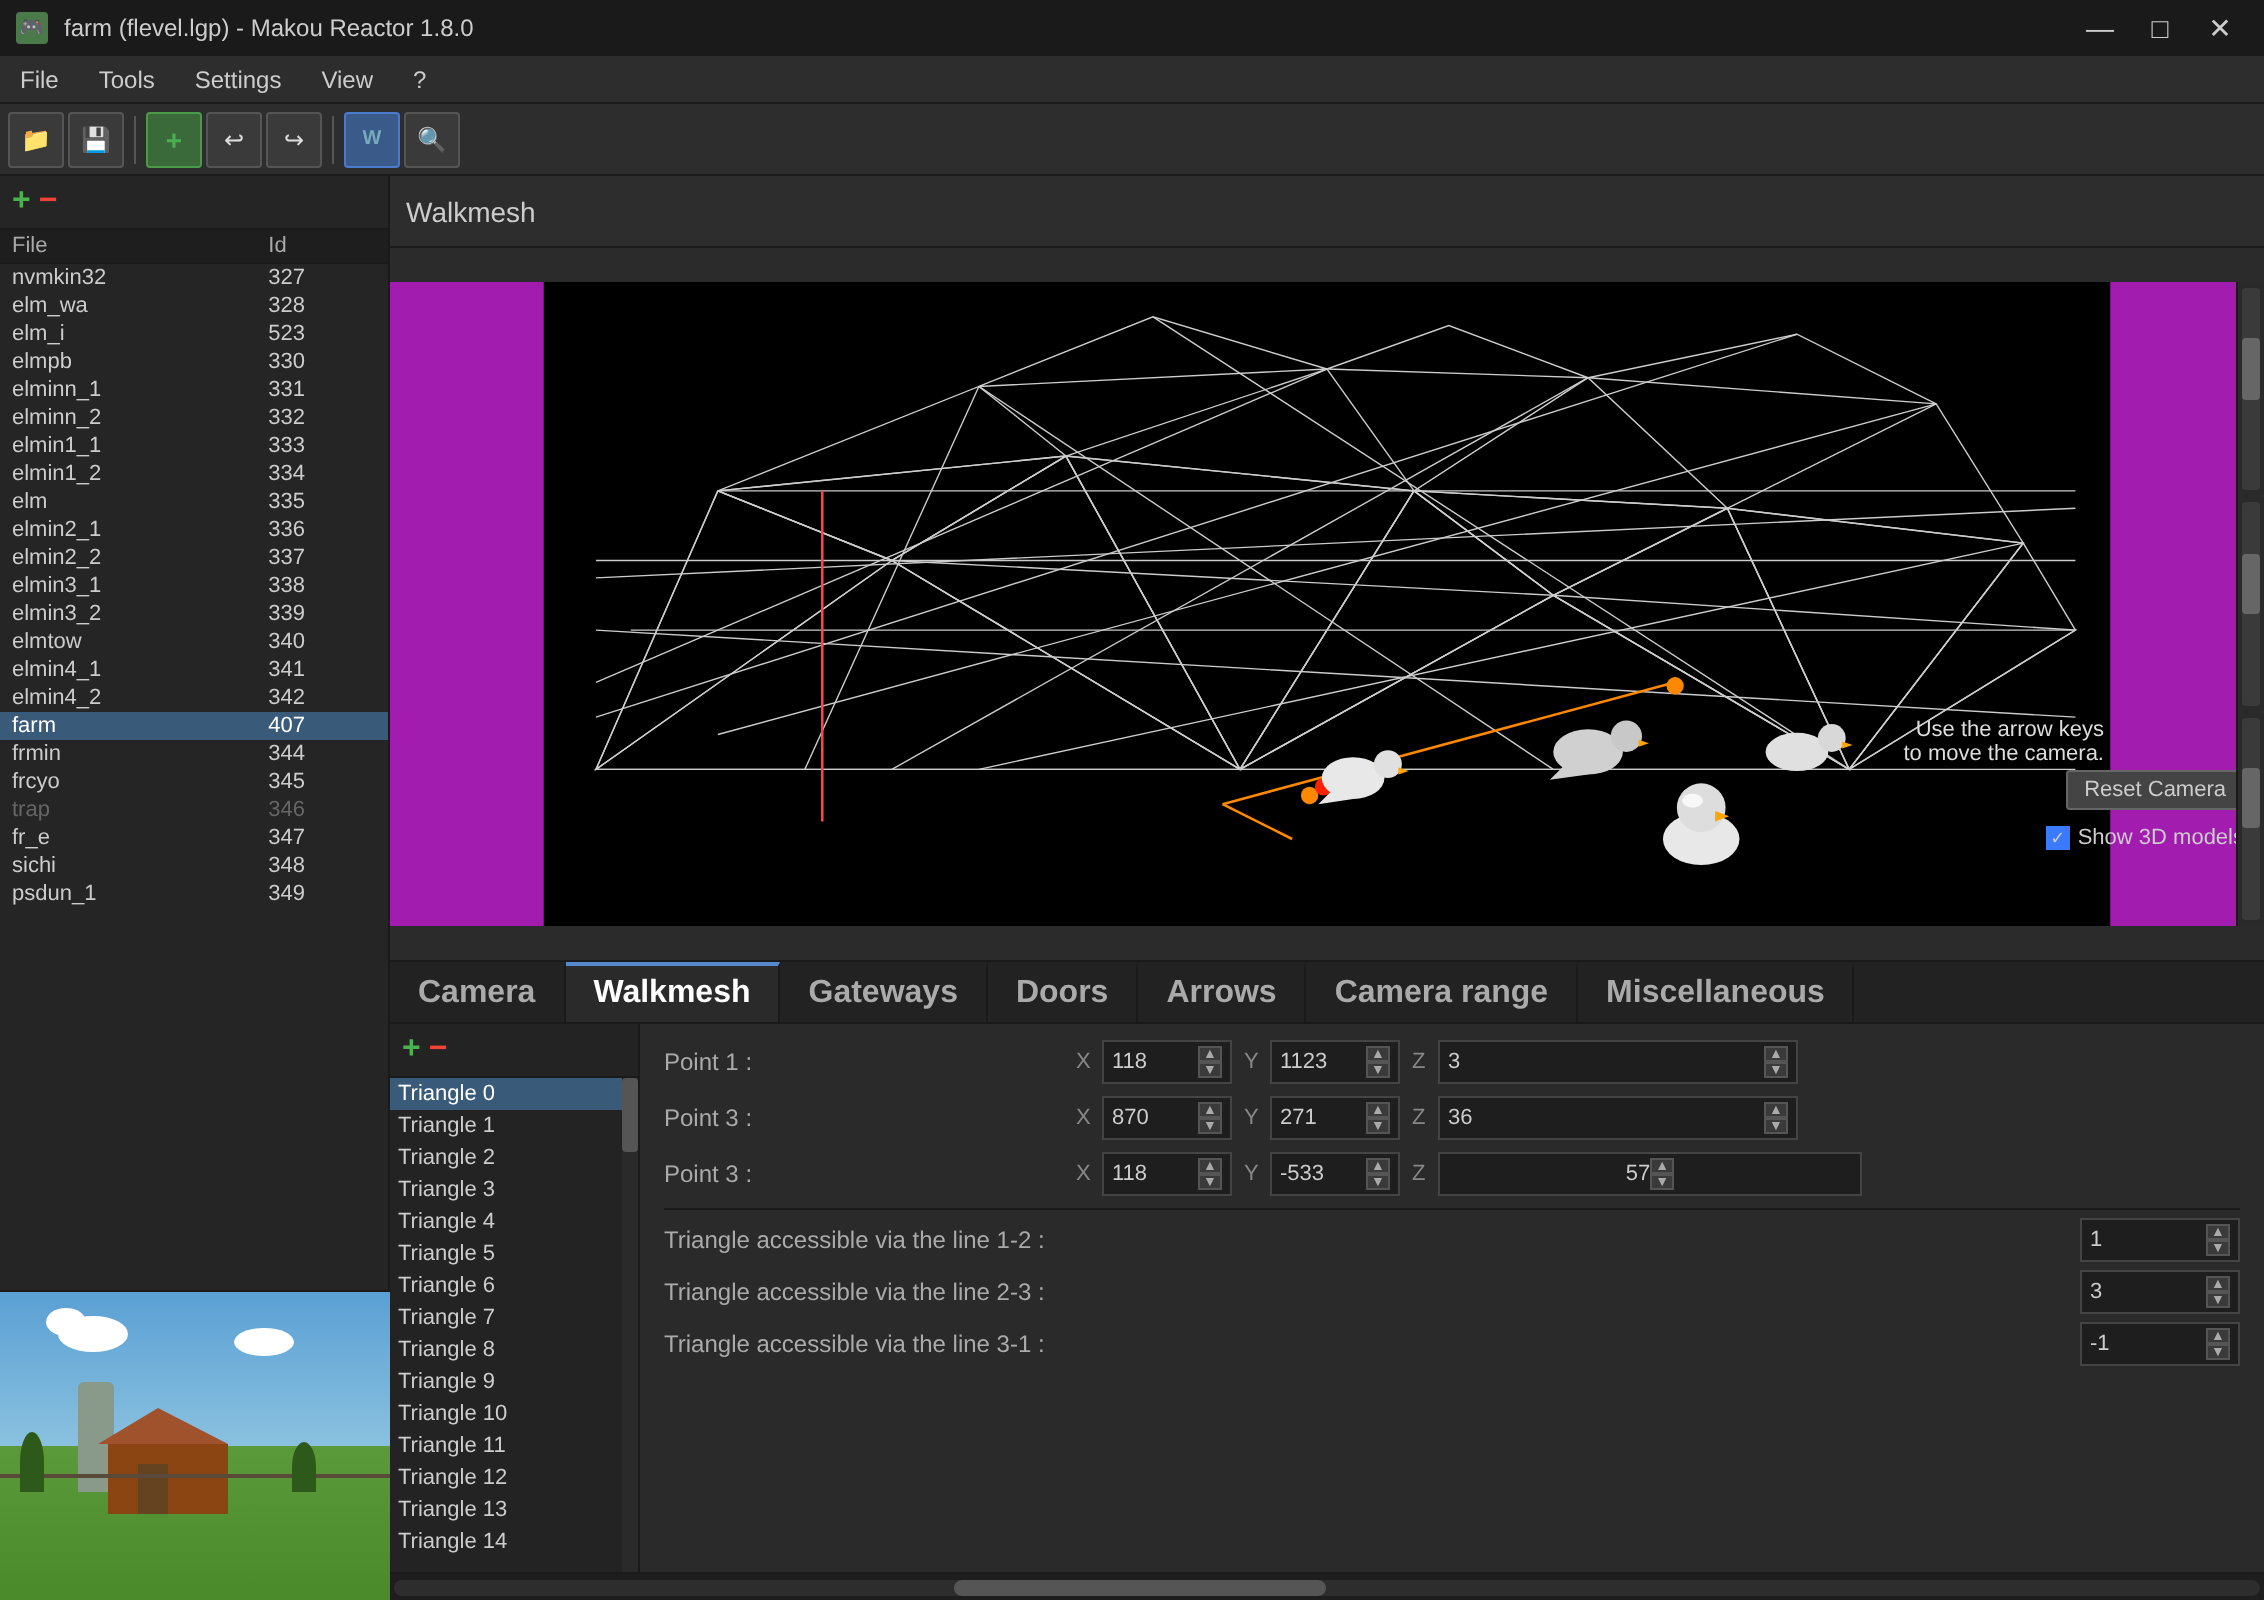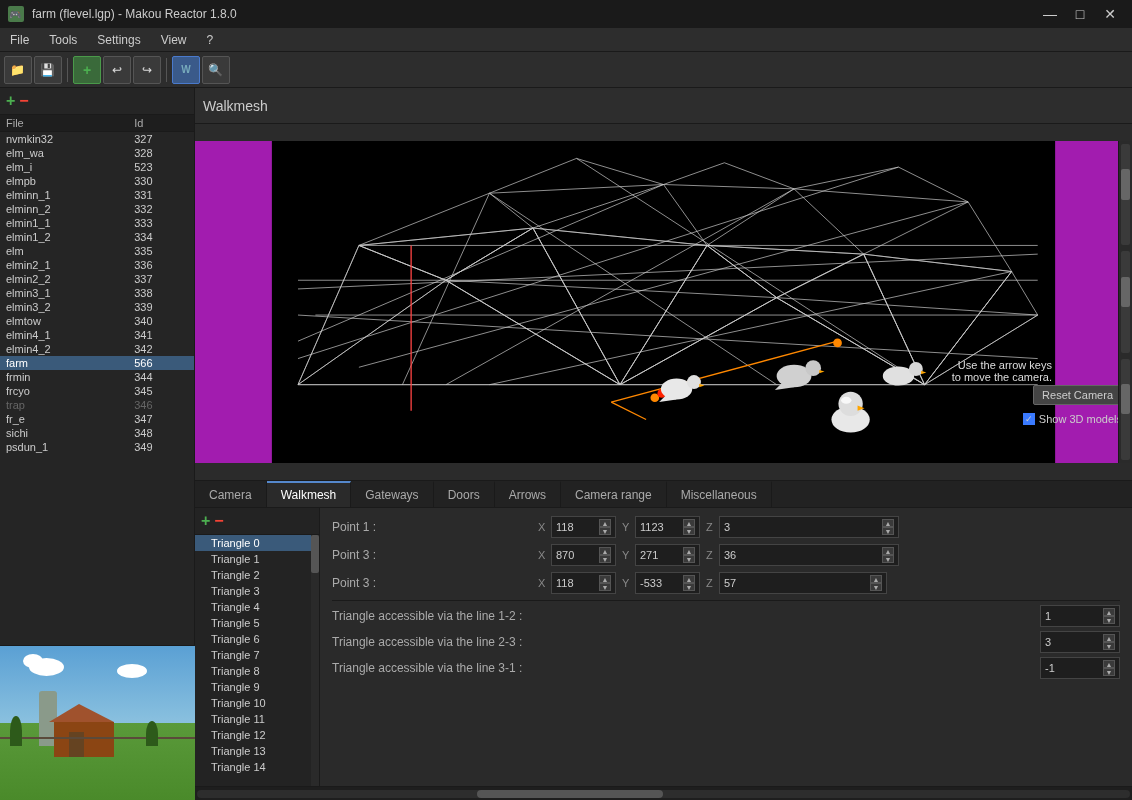--- a/index.html
+++ b/index.html
@@ -59,31 +59,31 @@
     #info-overlay { position: absolute; right: 80px; bottom: 80px; text-align: right; color: #ddd; font-size: 11px; }
     #reset-camera-btn { position: absolute; right: 10px; bottom: 58px; background: #444; border: 1px solid #666; color: #ccc; padding: 3px 8px; font-size: 11px; cursor: pointer; border-radius: 2px; }
     #show-3d-label { position: absolute; right: 10px; bottom: 38px; color: #ccc; font-size: 11px; display: flex; align-items: center; gap: 4px; }
     .checkbox-check { width: 12px; height: 12px; background: #3a7aff; display: flex; align-items: center; justify-content: center; font-size: 9px; }
 
     
     #bottom-panel { height: 320px; background: #2a2a2a; border-top: 1px solid #1a1a1a; display: flex; flex-direction: column; }
 
     
     #tab-bar { display: flex; background: #222; border-bottom: 1px solid #1a1a1a; }
-    .tab { padding: 5px 14px; cursor: pointer; font-size: 12px; color: #aaa; border-right: 1px solid #1a1a1a; border-top: 2px solid transparent; }
+    .tab { padding: 5px 14px; cursor: pointer; font-size: 16px; color: #aaa; border-right: 1px solid #1a1a1a; border-top: 2px solid transparent; font-weight: bold; }
     .tab.active { background: #2a2a2a; color: #fff; border-top: 2px solid #5588cc; }
 
     
     #walkmesh-panel { display: flex; flex: 1; overflow: hidden; }
 
     
     #triangle-list { width: 125px; background: #232323; border-right: 1px solid #1a1a1a; display: flex; flex-direction: column; }
     #triangle-list-header { display: flex; align-items: center; padding: 4px 6px; gap: 4px; border-bottom: 1px solid #1a1a1a; }
     #triangle-list-items { flex: 1; overflow-y: auto; }
-    .tri-item { padding: 2px 16px; font-size: 11px; color: #ccc; cursor: pointer; }
+    .tri-item { padding: 2px 4px; font-size: 11px; color: #ccc; cursor: pointer; }
     .tri-item.selected { background: #3a5a7a; color: #fff; }
     .tri-scrollbar { width: 8px; background: #2a2a2a; }
 
     
     #properties-panel { flex: 1; padding: 8px 12px; overflow-y: auto; }
 
     .prop-row { display: flex; align-items: center; margin-bottom: 6px; gap: 6px; }
     .prop-label { color: #aaa; font-size: 12px; min-width: 200px; }
     .prop-coord { display: flex; align-items: center; gap: 3px; }
     .coord-label { color: #888; font-size: 11px; min-width: 10px; }
@@ -223,21 +223,21 @@
             <tr>
               <td>elmin4_1</td>
               <td>341</td>
             </tr>
             <tr>
               <td>elmin4_2</td>
               <td>342</td>
             </tr>
             <tr class="selected">
               <td>farm</td>
-              <td>566</td>
+              <td>407</td>
             </tr>
             <tr>
               <td>frmin</td>
               <td>344</td>
             </tr>
             <tr>
               <td>frcyo</td>
               <td>345</td>
             </tr>
             <tr class="dimmed">
@@ -537,21 +537,21 @@
               <div class="coord-input">
                 <span>-533</span>
                 <div class="coord-spinners">
                   <div class="coord-spinner">▲</div>
                   <div class="coord-spinner">▼</div>
                 </div>
               </div>
             </div>
             <div class="prop-coord">
               <span class="coord-label">Z</span>
-              <div class="coord-input" style="width:168px;">
+              <div class="coord-input" style="width:212px;justify-content:center;">
                 <span>57</span>
                 <div class="coord-spinners">
                   <div class="coord-spinner">▲</div>
                   <div class="coord-spinner">▼</div>
                 </div>
               </div>
             </div>
           </div>
 
           <hr class="prop-divider">

